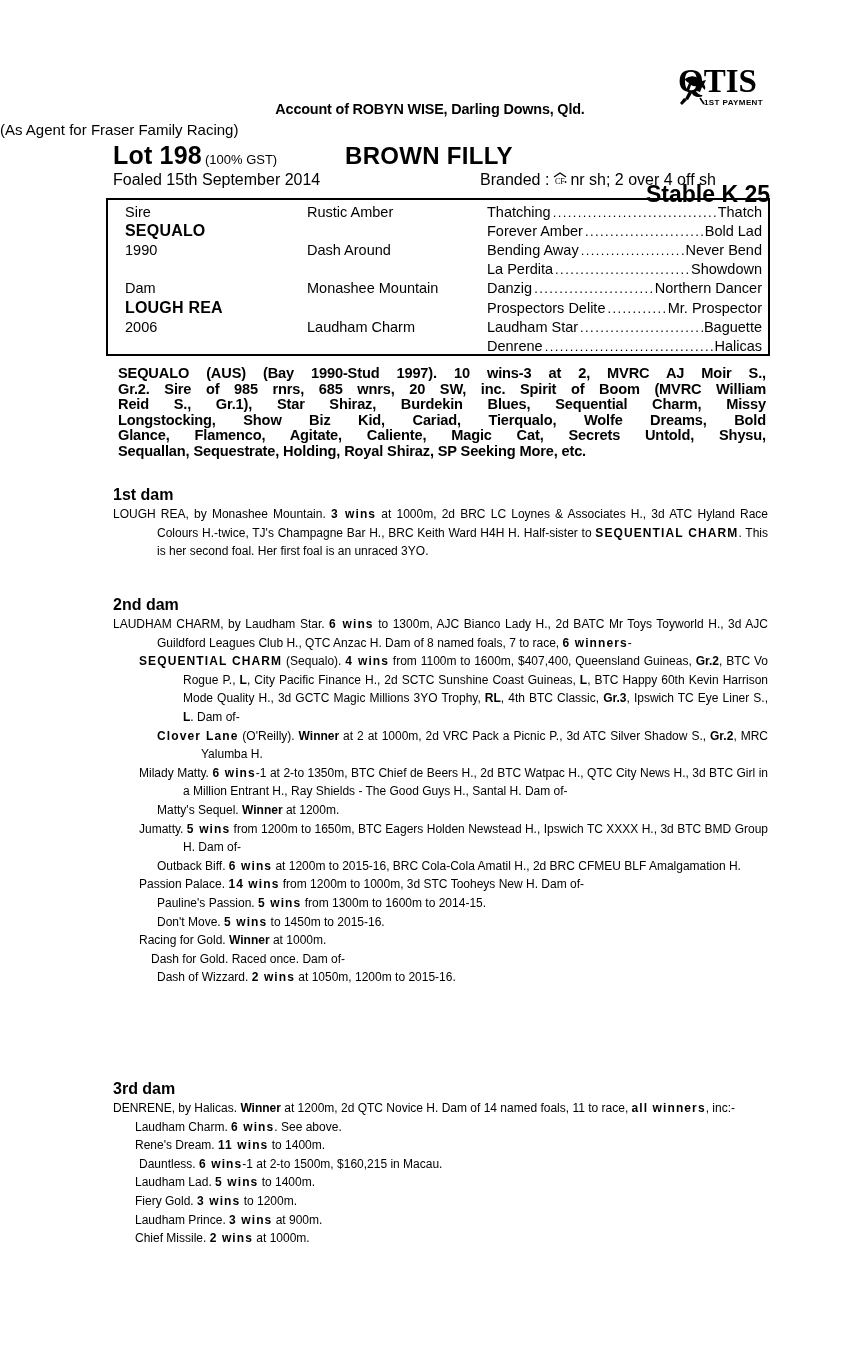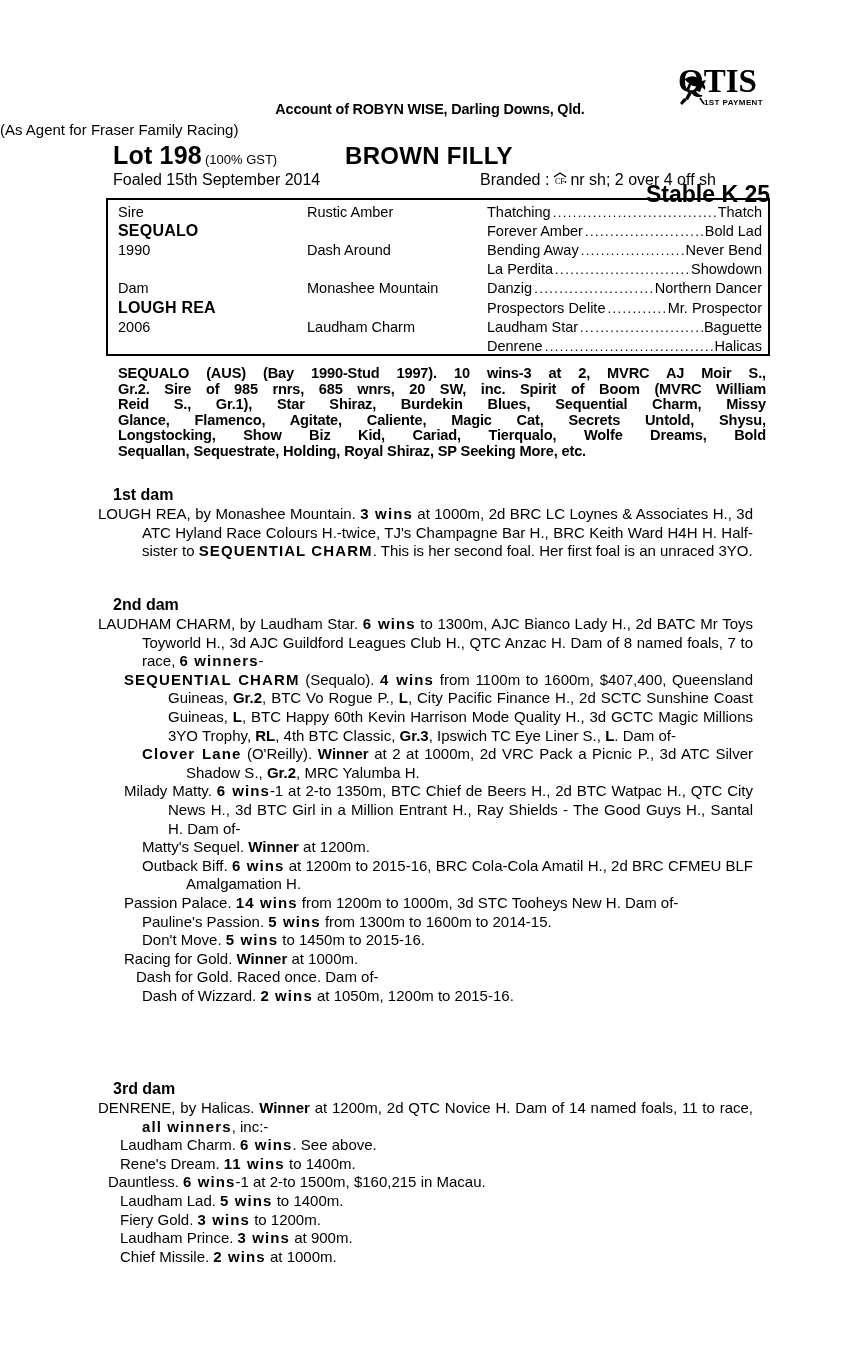--- a/index.html
+++ b/index.html
@@ -130,21 +130,21 @@
     position: relative;
     width: 100%;
     height: 100%;
   }
   .ped-row {
     position: absolute;
     left: 0; right: 0;
     height: 19.2px;
     font-size: 14.5px;
   }
-  .c1 { position: absolute; left: 10px;  top: 0; white-space: nowrap; }
+  .c1 { position: absolute; left: 17px;  top: 0; white-space: nowrap; }
   .c2 { position: absolute; left: 199px; top: 0; white-space: nowrap; }
   .c3 { position: absolute; left: 379px; right: 6px; top: 0; white-space: nowrap;
         display: flex; align-items: baseline; }
   .c3 .nm { flex: 0 0 auto; }
   .c3 .dots {
     flex: 1 1 auto;
     overflow: hidden;
     white-space: nowrap;
     letter-spacing: 1.4px;
     font-size: 13px;
@@ -171,23 +171,23 @@
 
   
   .dam-head {
     position: absolute;
     left: 113px;
     font-size: 16px;
     font-weight: bold;
   }
   .block {
     position: absolute;
-    left: 98px;
+    left: 113px;
     width: 655px;
-    font-size: 15px;
+    font-size: 12px;
     line-height: 18.6px;
   }
   .block p {
     margin: 0;
     text-align: justify;
     text-indent: 0;
   }
   b { font-weight: bold; }
   .spaced { letter-spacing: 1.1px; }
 </style>
@@ -302,51 +302,52 @@
             <span class="tail">Halicas</span>
           </span>
         </div>
       </div>
   </div>
 
   <div class="sirepara" id="sirepara">
       <span style="text-align: justify; text-align-last: justify;">SEQUALO (AUS) (Bay 1990-Stud 1997). 10 wins-3 at 2, MVRC AJ Moir S.,</span>
       <span style="text-align: justify; text-align-last: justify;">Gr.2. Sire of 985 rnrs, 685 wnrs, 20 SW, inc. Spirit of Boom (MVRC William</span>
       <span style="text-align: justify; text-align-last: justify;">Reid S., Gr.1), Star Shiraz, Burdekin Blues, Sequential Charm, Missy</span>
+      <span style="text-align: justify; text-align-last: justify;">Longstocking, Show Biz Kid, Cariad, Tierqualo, Wolfe Dreams, Bold</span>
       <span style="text-align: justify; text-align-last: justify;">Glance, Flamenco, Agitate, Caliente, Magic Cat, Secrets Untold, Shysu,</span>
-      <span style="text-align: justify; text-align-last: justify;">Longstocking, Show Biz Kid, Cariad, Tierqualo, Wolfe Dreams, Bold</span>
       <span class="last">Sequallan, Sequestrate, Holding, Royal Shiraz, SP Seeking More, etc.</span>
     </div>
 
   <div class="dam-head" style="top:486px">1st dam</div>
   <div class="block" id="dam1-block" style="top:505px">
       <p style="margin-left: 0px; padding-left: 44px; text-indent: -44px;"><span>LOUGH REA, by Monashee Mountain. </span><b class="spaced">3 wins</b><span> at 1000m, 2d BRC LC Loynes &amp; Associates H., 3d ATC Hyland Race Colours H.-twice, TJ's Champagne Bar H., BRC Keith Ward H4H H. Half-sister to </span><b class="spaced">SEQUENTIAL CHARM</b><span>. This is her second foal. Her first foal is an unraced 3YO.</span></p>
     </div>
 
   <div class="dam-head" style="top:596px">2nd dam</div>
   <div class="block" id="dam2-block" style="top:615px">
       <p style="margin-left: 0px; padding-left: 44px; text-indent: -44px;"><span>LAUDHAM CHARM, by Laudham Star. </span><b class="spaced">6 wins</b><span> to 1300m, AJC Bianco Lady H., 2d BATC Mr Toys Toyworld H., 3d AJC Guildford Leagues Club H., QTC Anzac H. Dam of 8 named foals, 7 to race, </span><b class="spaced">6 winners</b><span>-</span></p>
       <p style="margin-left: 26px; padding-left: 44px; text-indent: -44px;"><b class="spaced">SEQUENTIAL  CHARM</b><span> (Sequalo). </span><b class="spaced">4 wins</b><span> from 1100m to 1600m, $407,400, Queensland Guineas, </span><b>Gr.2</b><span>, BTC Vo Rogue P., </span><b>L</b><span>, City Pacific Finance H., 2d SCTC Sunshine Coast Guineas, </span><b>L</b><span>, BTC Happy 60th Kevin Harrison Mode Quality H., 3d GCTC Magic Millions 3YO Trophy, </span><b>RL</b><span>, 4th BTC Classic, </span><b>Gr.3</b><span>, Ipswich TC Eye Liner S., </span><b>L</b><span>. Dam of-</span></p>
       <p style="margin-left: 44px; padding-left: 44px; text-indent: -44px;"><b class="spaced">Clover Lane</b><span> (O'Reilly). </span><b>Winner</b><span> at 2 at 1000m, 2d VRC Pack a Picnic P., 3d ATC Silver Shadow S., </span><b>Gr.2</b><span>, MRC Yalumba H.</span></p>
       <p style="margin-left: 26px; padding-left: 44px; text-indent: -44px;"><span>Milady Matty. </span><b class="spaced">6 wins</b><span>-1 at 2-to 1350m, BTC Chief de Beers H., 2d BTC Watpac H., QTC City News H., 3d BTC Girl in a Million Entrant H., Ray Shields - The Good Guys H., Santal H. Dam of-</span></p>
       <p style="margin-left: 44px; padding-left: 44px; text-indent: -44px;"><span>Matty's Sequel. </span><b>Winner</b><span> at 1200m.</span></p>
+      <p style="margin-left: 26px; padding-left: 44px; text-indent: -44px;"><span>Jumatty. </span><b class="spaced">5 wins</b><span> from 1200m to 1650m, BTC Eagers Holden Newstead H., Ipswich TC XXXX H., 3d BTC BMD Group H. Dam of-</span></p>
       <p style="margin-left: 44px; padding-left: 44px; text-indent: -44px;"><span>Outback Biff. </span><b class="spaced">6 wins</b><span> at 1200m to 2015-16, BRC Cola-Cola Amatil H., 2d BRC CFMEU BLF Amalgamation H.</span></p>
       <p style="margin-left: 26px; padding-left: 44px; text-indent: -44px;"><span>Passion Palace. </span><b class="spaced">14 wins</b><span> from 1200m to 1000m, 3d STC Tooheys New H. Dam of-</span></p>
       <p style="margin-left: 44px; padding-left: 44px; text-indent: -44px;"><span>Pauline's Passion. </span><b class="spaced">5 wins</b><span> from 1300m to 1600m to 2014-15.</span></p>
       <p style="margin-left: 44px; padding-left: 44px; text-indent: -44px;"><span>Don't Move. </span><b class="spaced">5 wins</b><span> to 1450m to 2015-16.</span></p>
       <p style="margin-left: 26px; padding-left: 44px; text-indent: -44px;"><span>Racing for Gold. </span><b>Winner</b><span> at 1000m.</span></p>
       <p style="margin-left: 38px; padding-left: 44px; text-indent: -44px;"><span>Dash for Gold. Raced once. Dam of-</span></p>
       <p style="margin-left: 44px; padding-left: 44px; text-indent: -44px;"><span>Dash of Wizzard. </span><b class="spaced">2 wins</b><span> at 1050m, 1200m to 2015-16.</span></p>
     </div>
 
   <div class="dam-head" style="top:1080px">3rd dam</div>
   <div class="block" id="dam3-block" style="top:1099px">
       <p style="margin-left: 0px; padding-left: 44px; text-indent: -44px;"><span>DENRENE, by Halicas. </span><b>Winner</b><span> at 1200m, 2d QTC Novice H. Dam of 14 named foals, 11 to race, </span><b class="spaced">all winners</b><span>, inc:-</span></p>
       <p style="margin-left: 22px; padding-left: 44px; text-indent: -44px;"><span>Laudham Charm. </span><b class="spaced">6 wins</b><span>. See above.</span></p>
       <p style="margin-left: 22px; padding-left: 44px; text-indent: -44px;"><span>Rene's Dream. </span><b class="spaced">11 wins</b><span> to 1400m.</span></p>
-      <p style="margin-left: 10px; padding-left: 44px; text-indent: -44px;"><span>Dauntless. </span><b class="spaced">6 wins</b><span>-1 at 2-to 1500m, $160,215 in Macau.</span></p>
+      <p style="margin-left: 26px; padding-left: 44px; text-indent: -44px;"><span>Dauntless. </span><b class="spaced">6 wins</b><span>-1 at 2-to 1500m, $160,215 in Macau.</span></p>
       <p style="margin-left: 22px; padding-left: 44px; text-indent: -44px;"><span>Laudham Lad. </span><b class="spaced">5 wins</b><span> to 1400m.</span></p>
       <p style="margin-left: 22px; padding-left: 44px; text-indent: -44px;"><span>Fiery Gold. </span><b class="spaced">3 wins</b><span> to 1200m.</span></p>
       <p style="margin-left: 22px; padding-left: 44px; text-indent: -44px;"><span>Laudham Prince. </span><b class="spaced">3 wins</b><span> at 900m.</span></p>
       <p style="margin-left: 22px; padding-left: 44px; text-indent: -44px;"><span>Chief Missile. </span><b class="spaced">2 wins</b><span> at 1000m.</span></p>
     </div>
 
 </div>
 
 </body></html>

